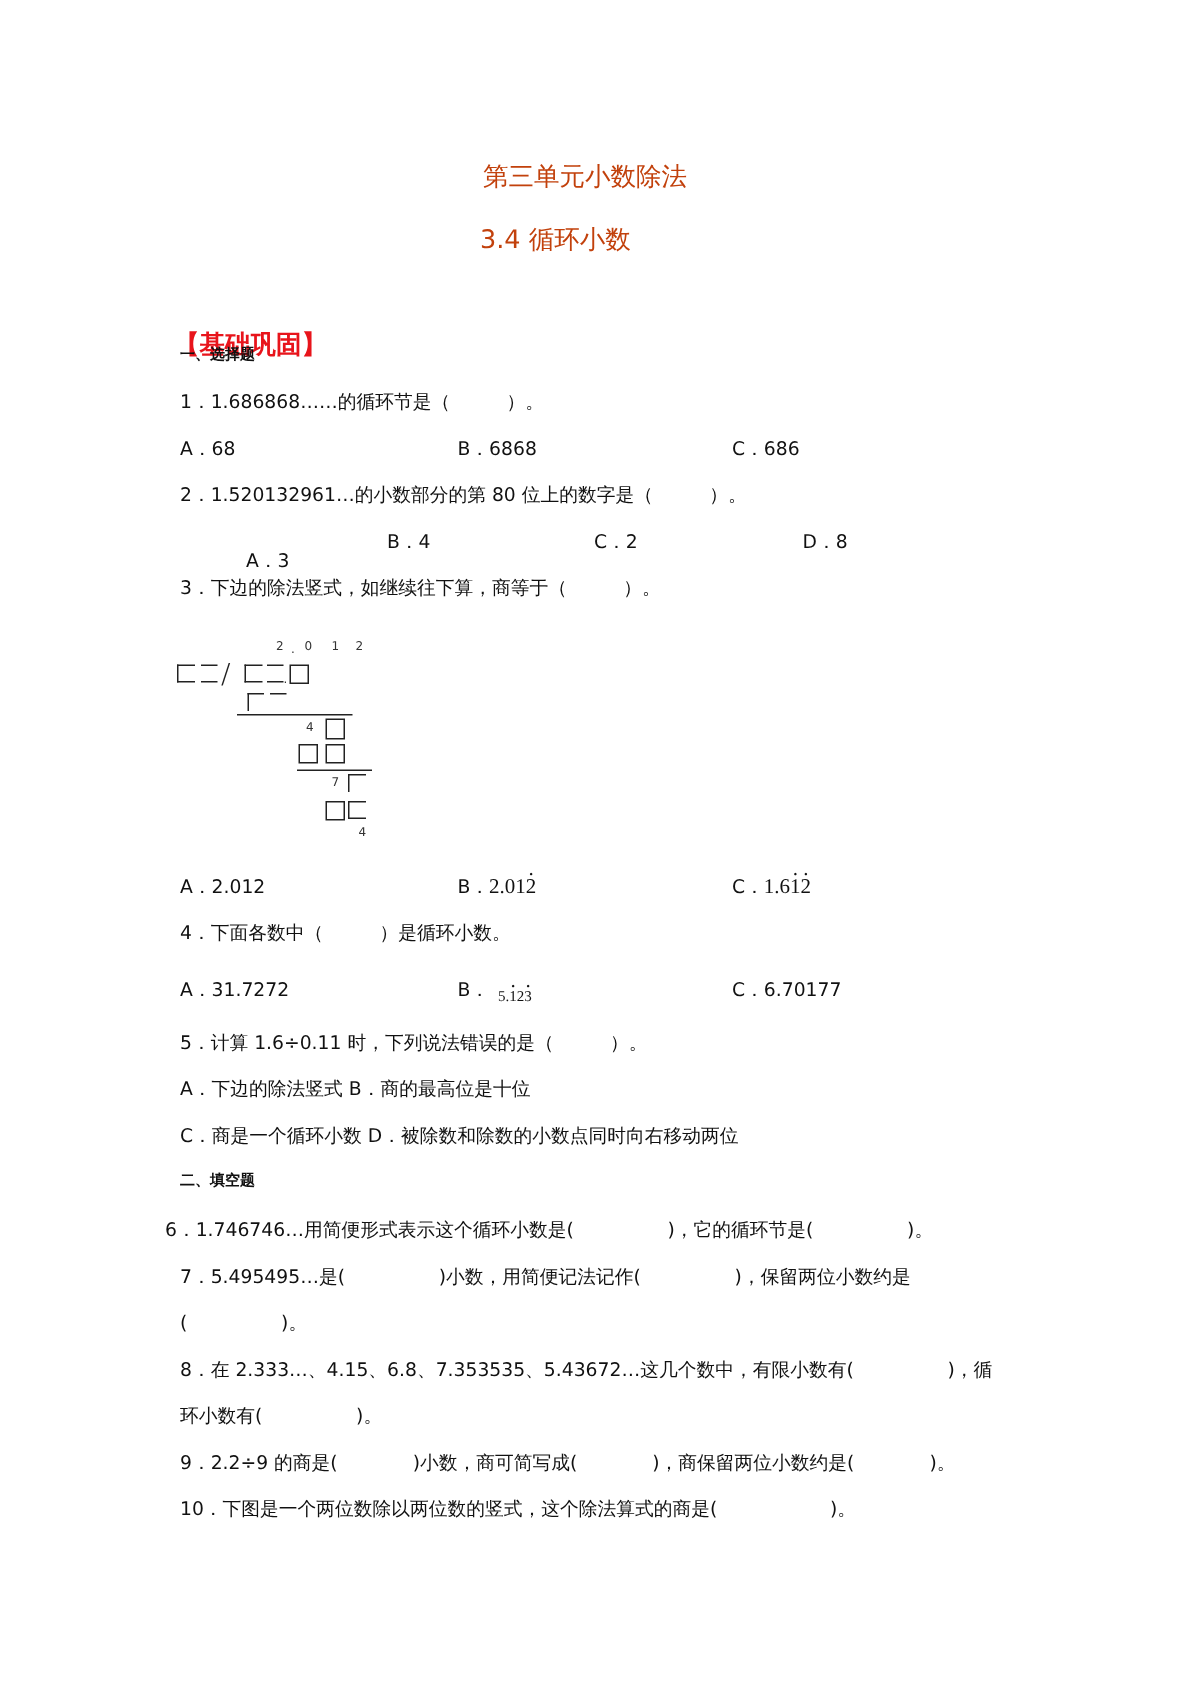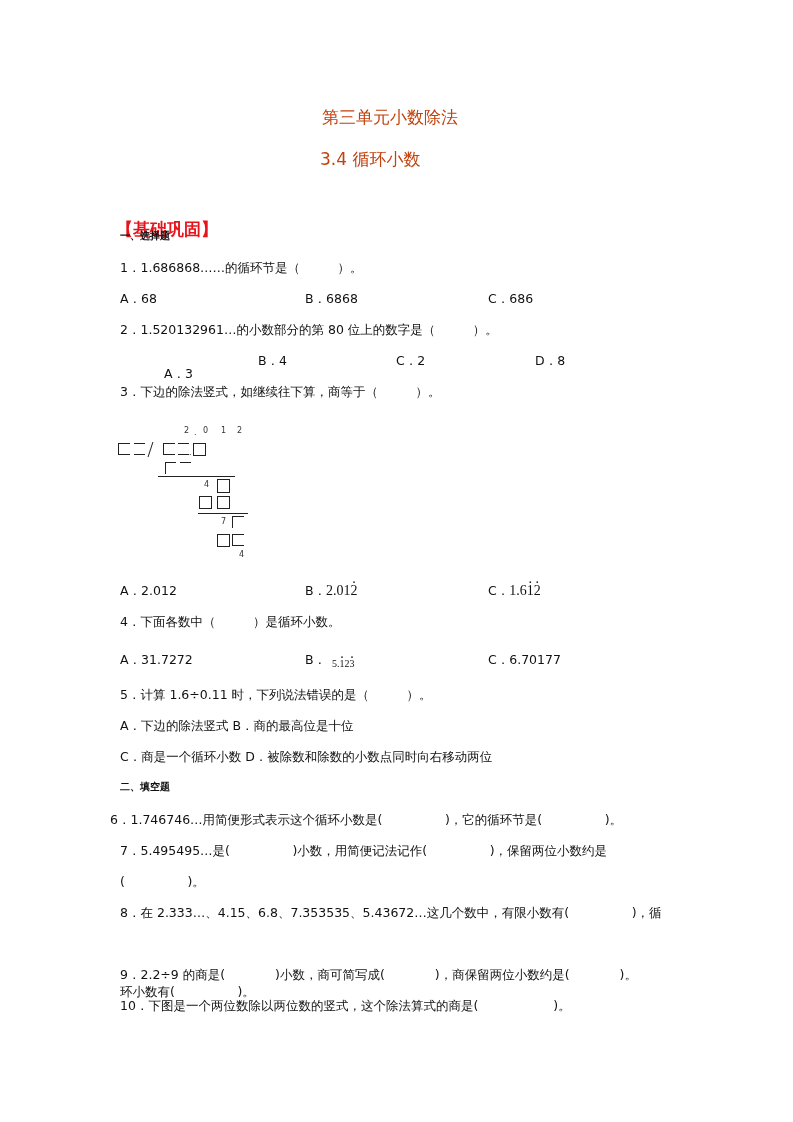--- a/index.html
+++ b/index.html
@@ -109,15 +109,15 @@
 
 <div class="abs q" style="left:120px; top:687px;">5．计算 1.6÷0.11 时，下列说法错误的是（　　　）。</div>
 <div class="abs q" style="left:120px; top:718px;">A．下边的除法竖式 B．商的最高位是十位</div>
 <div class="abs q" style="left:120px; top:749px;text-align:right;">C．商是一个循环小数 D．被除数和除数的小数点同时向右移动两位</div>
 
 <div class="abs section-head" style="left:120px; top:780px;">二、填空题</div>
 <div class="abs q" style="left:110px; top:812px;">6．1.746746…用简便形式表示这个循环小数是(　　　　　)，它的循环节是(　　　　　)。</div>
 <div class="abs q" style="left:120px; top:843px;">7．5.495495…是(　　　　　)小数，用简便记法记作(　　　　　)，保留两位小数约是</div>
 <div class="abs q" style="left:120px; top:874px;">(　　　　　)。</div>
 <div class="abs q" style="left:120px; top:905px;">8．在 2.333…、4.15、6.8、7.353535、5.43672…这几个数中，有限小数有(　　　　　)，循</div>
-<div class="abs q" style="left:120px; top:936px;margin-top:48px;">环小数有(　　　　　)。</div>
+<div class="abs q" style="left:120px; top:936px;">环小数有(　　　　　)。</div>
 <div class="abs q" style="left:120px; top:967px;">9．2.2÷9 的商是(　　　　)小数，商可简写成(　　　　)，商保留两位小数约是(　　　　)。</div>
 <div class="abs q" style="left:120px; top:998px;">10．下图是一个两位数除以两位数的竖式，这个除法算式的商是(　　　　　　)。</div>
 
 </body></html>

